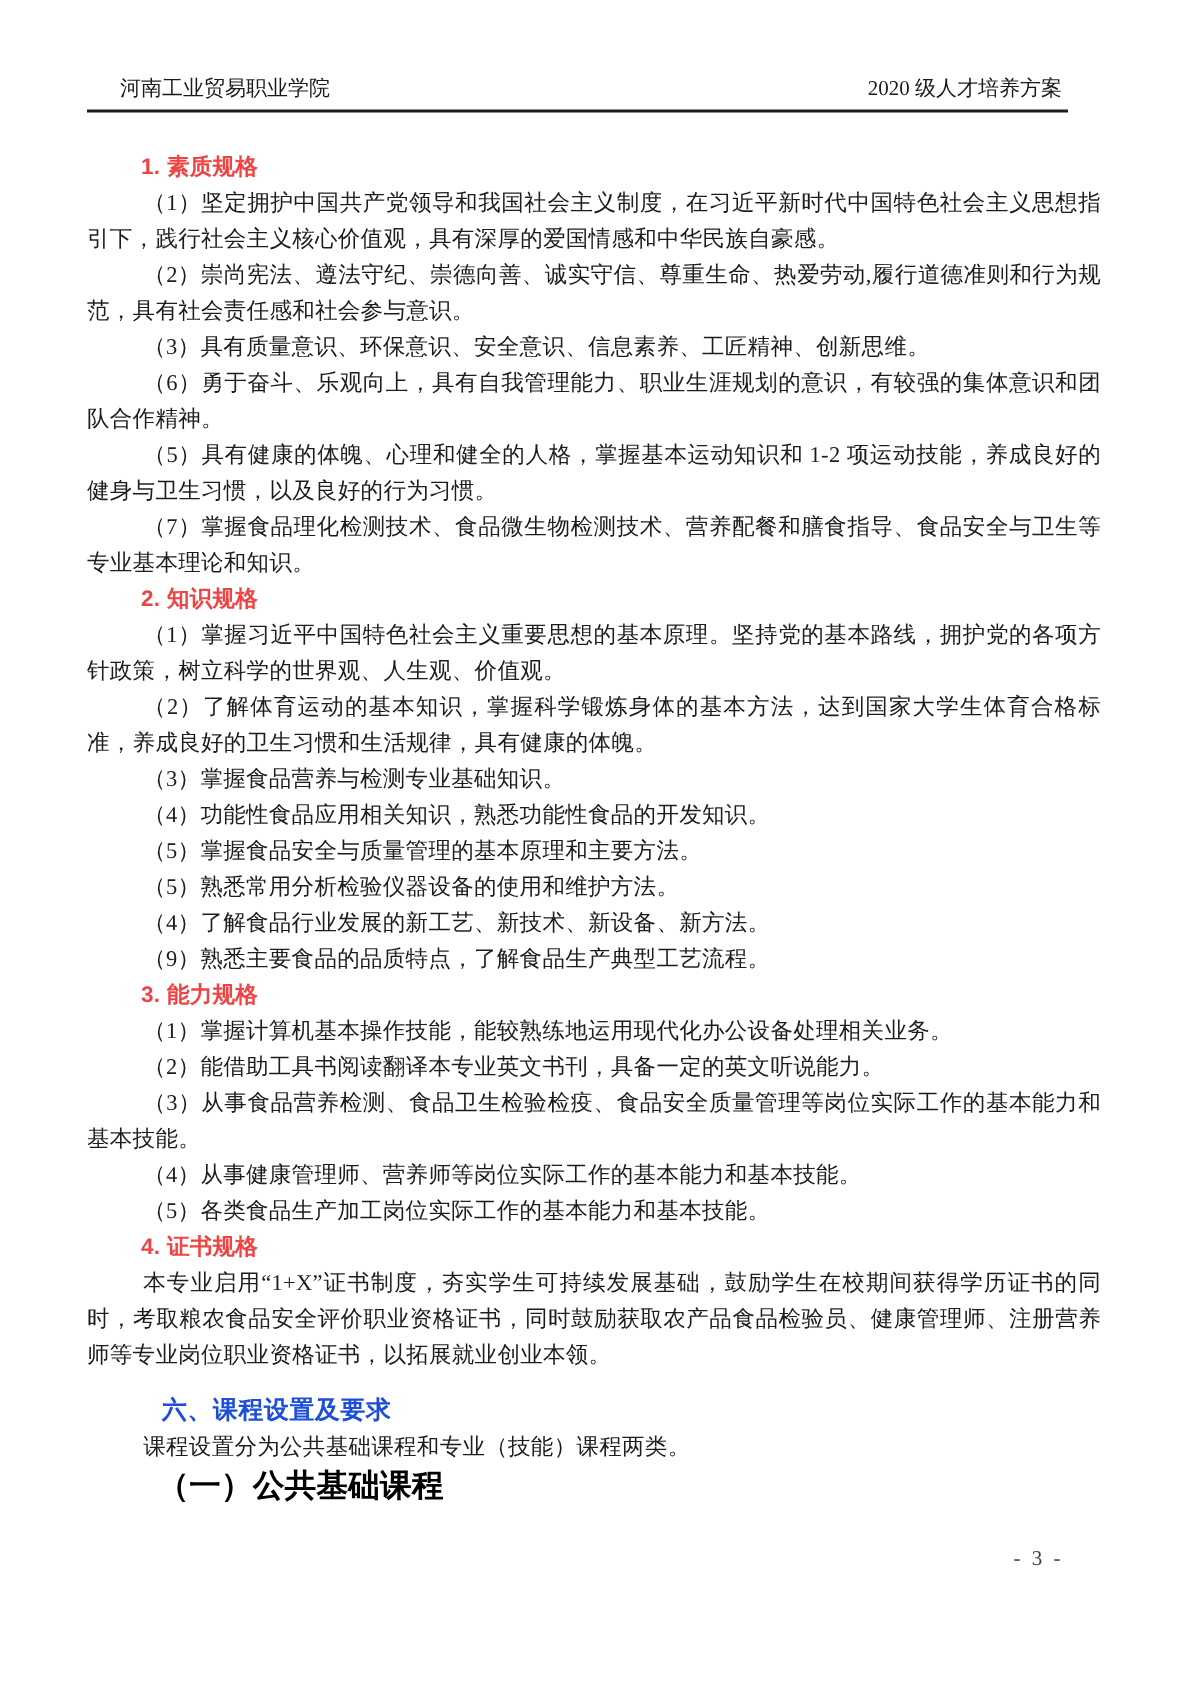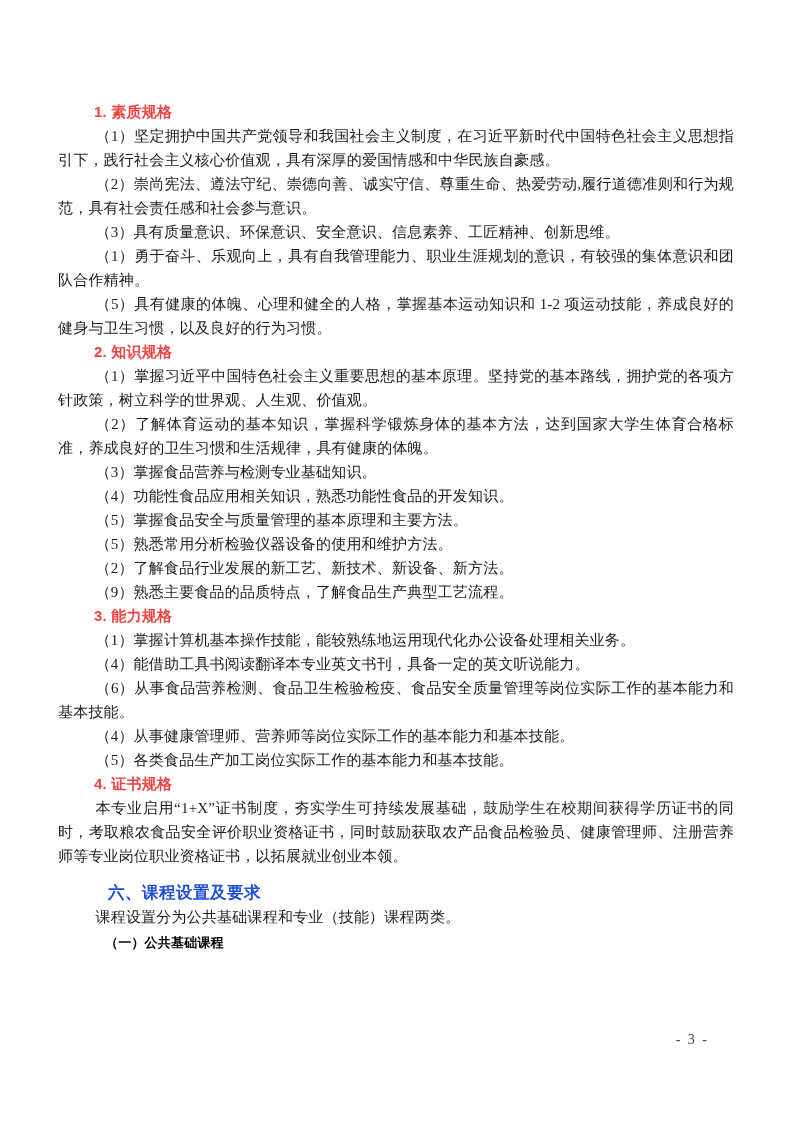--- a/index.html
+++ b/index.html
@@ -57,21 +57,21 @@
     line-height: 26px;
     font-weight: bold;
     color: #1d4ed8;
     text-indent: 50px;
     letter-spacing: 0.5px;
   }
   .chapter-intro { margin: 0; text-indent: 1.7em; }
   .subsection-title {
     margin: 1px 0 16px 0;
     font-family: "Liberation Sans", "DejaVu Sans", sans-serif;
-    font-size: 13px;
+    font-size: 21px;
     line-height: 25px;
     font-weight: bold;
     color: #000;
     text-indent: 47px;
   }
   
   .footer {
     position: absolute;
     top: 1032px;
     right: 84px;
@@ -79,44 +79,49 @@
     letter-spacing: 2px;
     color: #3f3f3f;
     white-space: nowrap;
   }
 </style>
 </head>
 <body>
 
 <div class="page">
 
+  <div class="header">
+    <span>河南工业贸易职业学院</span>
+    <span>2020 级人才培养方案</span>
+  </div>
 
   <div class="content">
 
     <h3 class="sec-heading">1. 素质规格</h3>
     <p>（1）坚定拥护中国共产党领导和我国社会主义制度，在习近平新时代中国特色社会主义思想指引下，践行社会主义核心价值观，具有深厚的爱国情感和中华民族自豪感。</p>
     <p>（2）崇尚宪法、遵法守纪、崇德向善、诚实守信、尊重生命、热爱劳动,履行道德准则和行为规范，具有社会责任感和社会参与意识。</p>
     <p>（3）具有质量意识、环保意识、安全意识、信息素养、工匠精神、创新思维。</p>
-    <p>（1）勇于奋斗、乐观向上，具有自我管理能力、职业生涯规划的意识，有较强的集体意识和团队合作精神。</p>
+    <p>（6）勇于奋斗、乐观向上，具有自我管理能力、职业生涯规划的意识，有较强的集体意识和团队合作精神。</p>
     <p>（5）具有健康的体魄、心理和健全的人格，掌握基本运动知识和 1-2 项运动技能，养成良好的健身与卫生习惯，以及良好的行为习惯。</p>
+    <p>（7）掌握食品理化检测技术、食品微生物检测技术、营养配餐和膳食指导、食品安全与卫生等专业基本理论和知识。</p>
 
     <h3 class="sec-heading">2. 知识规格</h3>
     <p>（1）掌握习近平中国特色社会主义重要思想的基本原理。坚持党的基本路线，拥护党的各项方针政策，树立科学的世界观、人生观、价值观。</p>
     <p>（2）了解体育运动的基本知识，掌握科学锻炼身体的基本方法，达到国家大学生体育合格标准，养成良好的卫生习惯和生活规律，具有健康的体魄。</p>
     <p>（3）掌握食品营养与检测专业基础知识。</p>
     <p>（4）功能性食品应用相关知识，熟悉功能性食品的开发知识。</p>
     <p>（5）掌握食品安全与质量管理的基本原理和主要方法。</p>
     <p>（5）熟悉常用分析检验仪器设备的使用和维护方法。</p>
-    <p>（2）了解食品行业发展的新工艺、新技术、新设备、新方法。</p>
+    <p>（4）了解食品行业发展的新工艺、新技术、新设备、新方法。</p>
     <p>（9）熟悉主要食品的品质特点，了解食品生产典型工艺流程。</p>
 
     <h3 class="sec-heading">3. 能力规格</h3>
     <p>（1）掌握计算机基本操作技能，能较熟练地运用现代化办公设备处理相关业务。</p>
-    <p>（4）能借助工具书阅读翻译本专业英文书刊，具备一定的英文听说能力。</p>
-    <p>（6）从事食品营养检测、食品卫生检验检疫、食品安全质量管理等岗位实际工作的基本能力和基本技能。</p>
+    <p>（2）能借助工具书阅读翻译本专业英文书刊，具备一定的英文听说能力。</p>
+    <p>（3）从事食品营养检测、食品卫生检验检疫、食品安全质量管理等岗位实际工作的基本能力和基本技能。</p>
     <p>（4）从事健康管理师、营养师等岗位实际工作的基本能力和基本技能。</p>
     <p>（5）各类食品生产加工岗位实际工作的基本能力和基本技能。</p>
 
     <h3 class="sec-heading">4. 证书规格</h3>
     <p>本专业启用“1+X”证书制度，夯实学生可持续发展基础，鼓励学生在校期间获得学历证书的同时，考取粮农食品安全评价职业资格证书，同时鼓励获取农产品食品检验员、健康管理师、注册营养师等专业岗位职业资格证书，以拓展就业创业本领。</p>
 
     <h2 class="chapter-title">六、课程设置及要求</h2>
     <p class="chapter-intro">课程设置分为公共基础课程和专业（技能）课程两类。</p>
     <h3 class="subsection-title">（一）公共基础课程</h3>
 

